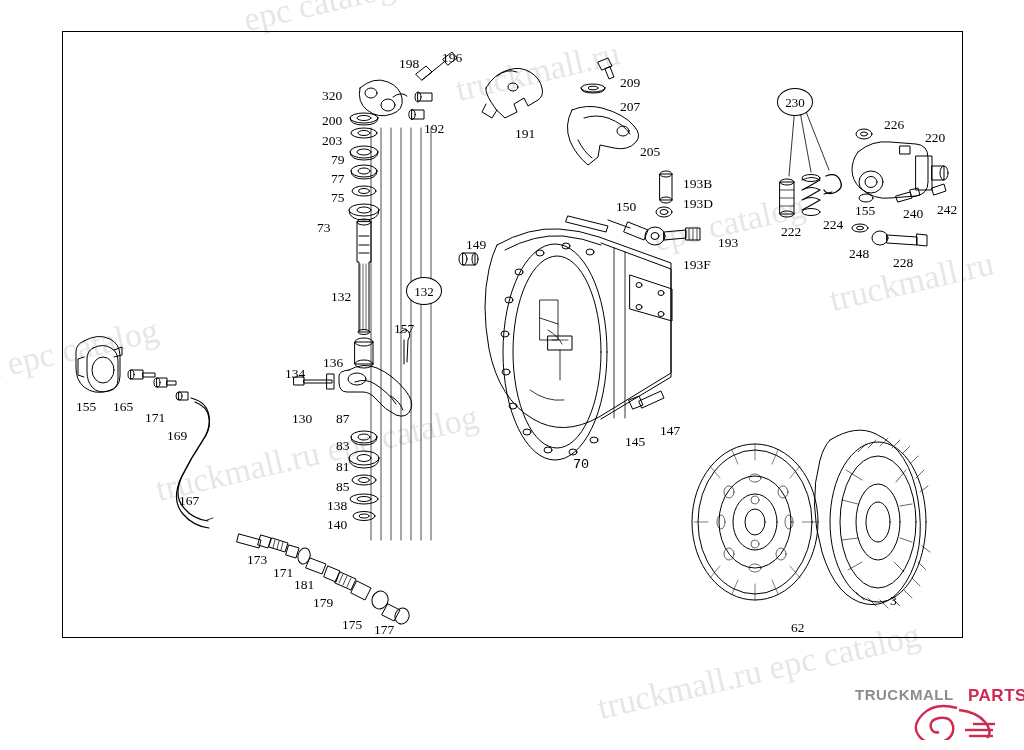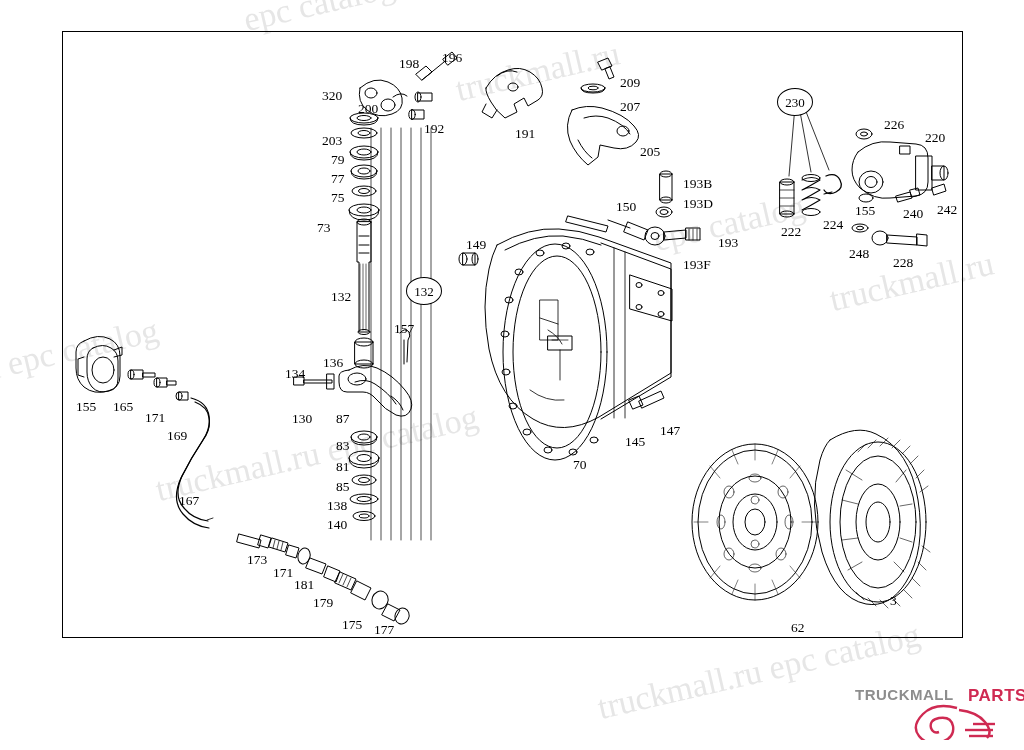--- a/index.html
+++ b/index.html
@@ -397,21 +397,21 @@
       </g>
 
     </g>
   </svg>
 
   <div id="labels">
     <div class="lbl" style="left:399px;top:57px;">198</div>
     <div class="lbl" style="left:442px;top:51px;">196</div>
     <div class="lbl" style="left:322px;top:89px;">320</div>
     <div class="lbl" style="left:424px;top:122px;text-align:center;">192</div>
-    <div class="lbl" style="left:322px;top:102px;margin-left:36px;">200</div>
+    <div class="lbl" style="left:322px;top:114px;">200</div>
     <div class="lbl" style="left:322px;top:134px;">203</div>
     <div class="lbl" style="left:331px;top:153px;">79</div>
     <div class="lbl" style="left:331px;top:172px;">77</div>
     <div class="lbl" style="left:331px;top:191px;">75</div>
     <div class="lbl" style="left:317px;top:213px;margin-top:8px;">73</div>
     <div class="lbl" style="left:515px;top:127px;">191</div>
     <div class="lbl" style="left:620px;top:76px;">209</div>
     <div class="lbl" style="left:620px;top:100px;">207</div>
     <div class="lbl" style="left:640px;top:145px;">205</div>
     <div class="lbl circ" style="left:777px;top:88px;">230</div>
@@ -446,21 +446,21 @@
     <div class="lbl" style="left:113px;top:400px;">165</div>
     <div class="lbl" style="left:145px;top:411px;">171</div>
     <div class="lbl" style="left:167px;top:429px;">169</div>
     <div class="lbl" style="left:179px;top:494px;">167</div>
     <div class="lbl" style="left:247px;top:553px;">173</div>
     <div class="lbl" style="left:273px;top:566px;">171</div>
     <div class="lbl" style="left:294px;top:578px;">181</div>
     <div class="lbl" style="left:313px;top:596px;">179</div>
     <div class="lbl" style="left:342px;top:618px;">175</div>
     <div class="lbl" style="left:374px;top:623px;">177</div>
-    <div class="lbl" style="left:573px;top:458px;">70</div>
+    <div class="lbl" style="left:573px;top:458px;font-family:Liberation Mono, monospace;">70</div>
     <div class="lbl" style="left:625px;top:435px;">145</div>
     <div class="lbl" style="left:660px;top:424px;">147</div>
     <div class="lbl" style="left:791px;top:621px;">62</div>
     <div class="lbl" style="left:890px;top:594px;">3</div>
   </div>
 
   <div id="logo">
     <div class="t1">TRUCKMALL</div>
     <div class="t2">PARTS</div>
     <svg width="160" height="40" style="position:absolute;left:44px;top:14px;">

